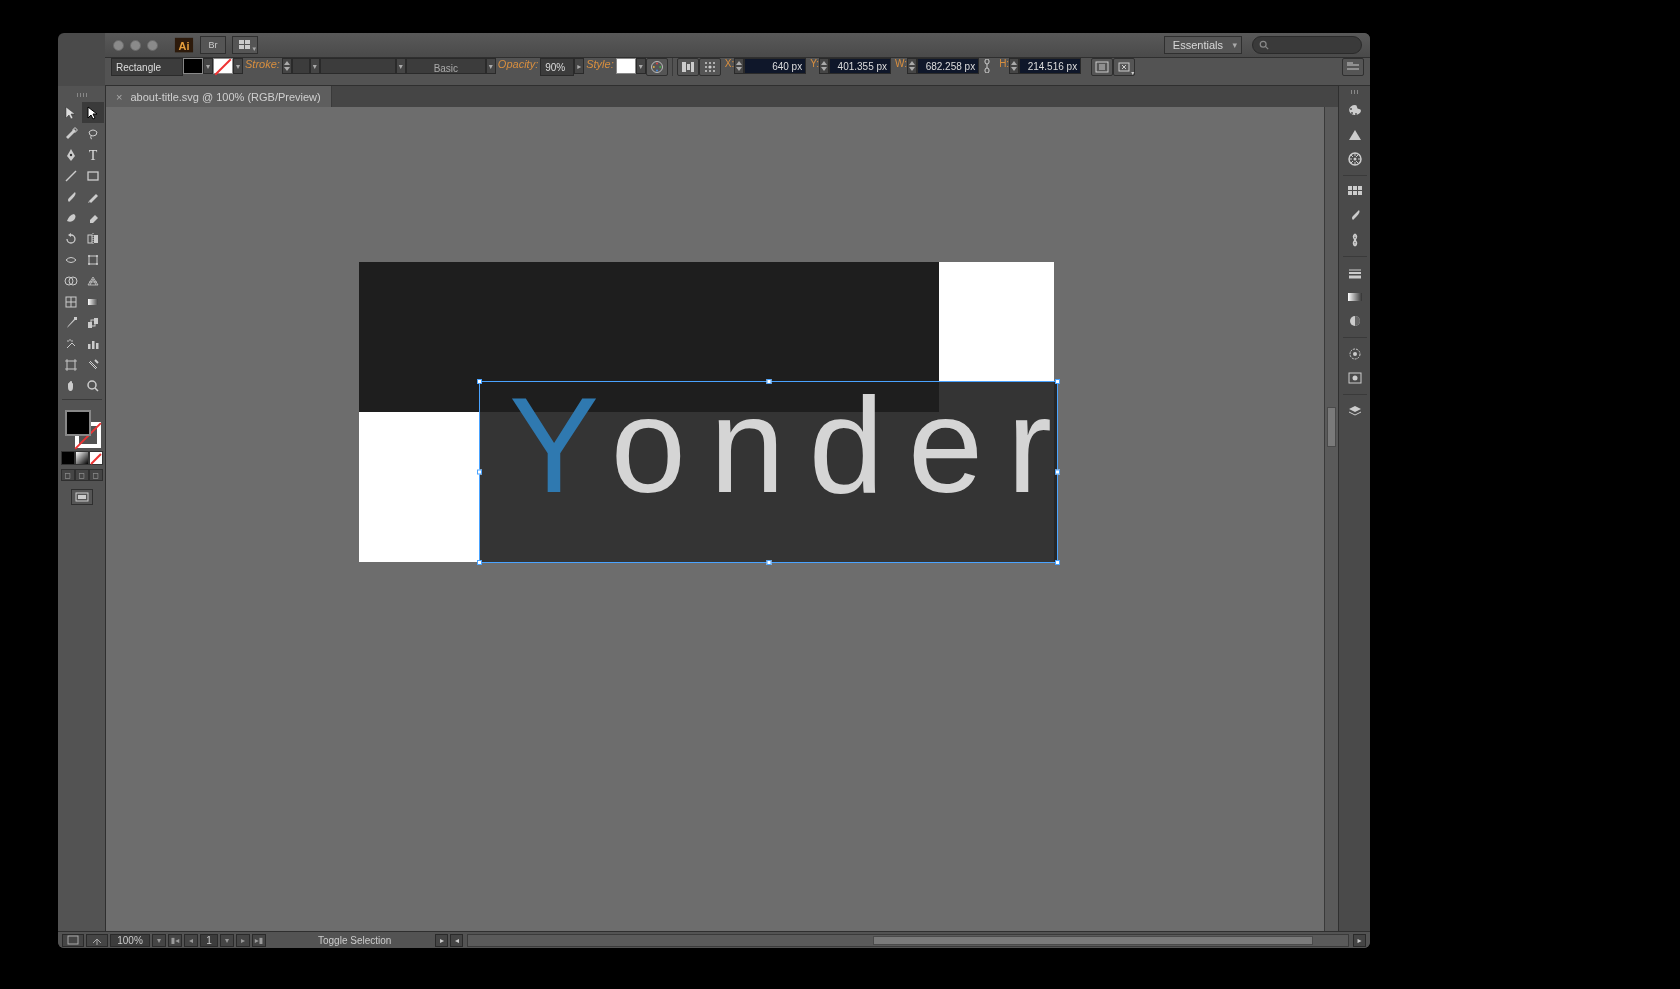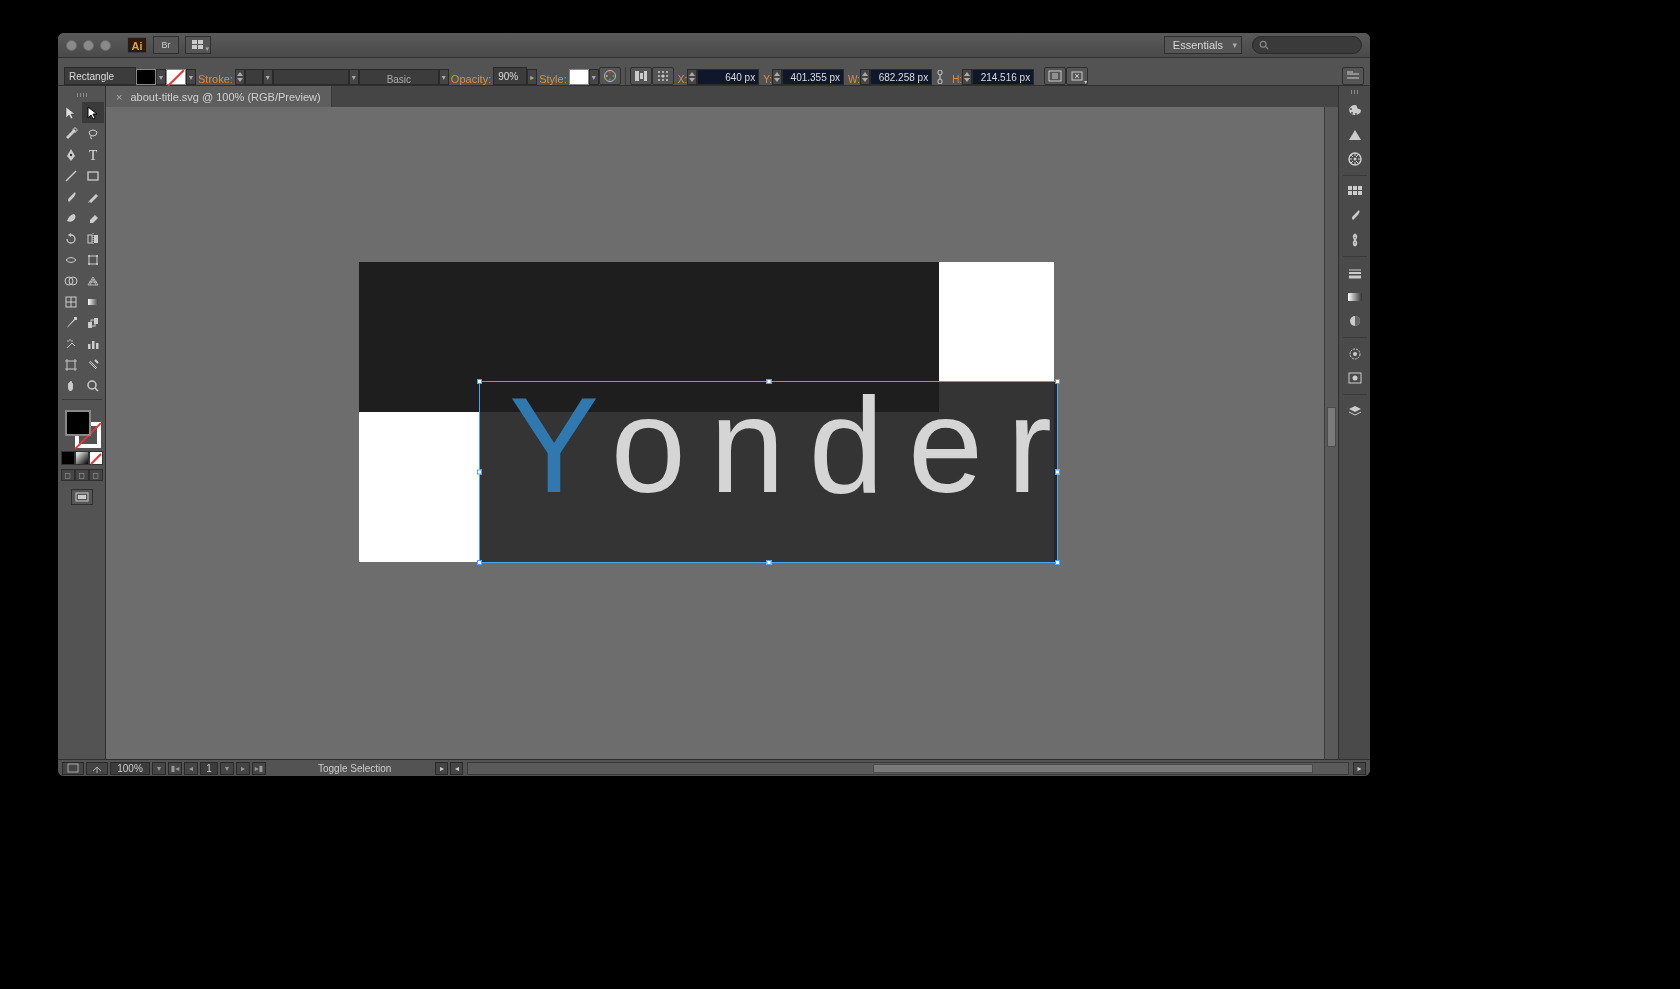--- a/index.html
+++ b/index.html
@@ -11,48 +11,49 @@
   width: 1680px;
   height: 989px;
   overflow: hidden;
   position: relative;
 }
 .app-window {
   position: absolute;
   left: 58px;
   top: 33px;
   width: 1312px;
-  height: 743px;
+  height: 915px;
   background: #4a4a4a;
   border-radius: 6px;
   box-shadow: 0 8px 30px rgba(0,0,0,0.5);
   overflow: hidden;
+  padding-left: 47px;
 }
 .title-bar {
   height: 25px;
   background: linear-gradient(#595959,#4a4a4a);
   display: flex;
   align-items: center;
   padding: 0 8px;
   gap: 6px;
   border-bottom: 1px solid #2f2f2f;
 }
 .traffic { display:flex; gap:6px; }
 .traffic-dot { width:11px;height:11px;border-radius:50%;background:#8a8a8a;border:1px solid #6a6a6a; }
 .app-logo { margin-left: 10px; width:20px;height:18px; }
 .tb-btn { width:26px;height:18px;background:#555;border:1px solid #2f2f2f;border-radius:0;display:flex;align-items:center;justify-content:center;font-size:10px;color:#d0d0d0; }
 .tb-spacer { flex:1; }
 .workspace-picker { height:18px;padding:0 18px 0 8px;background:#555;border:1px solid #2f2f2f;display:flex;align-items:center;color:#d9d9d9;font-size:11px;position:relative; }
 .workspace-picker::after { content:"▾";position:absolute;right:4px;font-size:9px;color:#aaa; }
 .search-field { height:18px;width:110px;background:#3a3a3a;border:1px solid #2a2a2a;border-radius:9px;margin-left:4px;display:flex;align-items:center;padding:0 6px;gap:4px; }
 .search-field svg { width:10px;height:10px;fill:#888; }
 
-.control-bar { height:28px;background:#535353;border-bottom:1px solid #2f2f2f;display:flex;align-items:flex-end;padding:0 6px;gap:0;font-size:11px; }
+.control-bar { height:28px;background:#535353;border-bottom:1px solid #2f2f2f;display:flex;align-items:flex-start;padding:0 6px;gap:0;font-size:11px; }
 .ctrl-label { color:#c7c7c7;margin:0 2px; }
-.ctrl-label.orange { color:#d98f3f; }
+.ctrl-label.orange { color:#d98f3f;font-style:italic; }
 .ctrl-readout { background:#3c3c3c;border:1px solid #2a2a2a;height:18px;padding:0 4px;display:flex;align-items:center;color:#ddd;font-size:10px; }
 .fill-swatch { width:20px;height:16px;background:#000;border:1px solid #888; }
 .stroke-swatch { width:20px;height:16px;position:relative;border:1px solid #888;background:#fff; }
 .stroke-swatch::after { content:"";position:absolute;left:-2px;right:-2px;top:50%;height:2px;background:#e33;transform:rotate(-45deg); }
 .drop { width:10px;height:16px;background:#454545;border:1px solid #2a2a2a;display:flex;align-items:center;justify-content:center;font-size:8px;color:#aaa; }
 .wide-drop { width:46px;height:16px;background:#3c3c3c;border:1px solid #2a2a2a;display:flex;align-items:center;justify-content:center;color:#ddd; }
 .stroke-weight { width:18px; }
 .brush-drop { width:80px;height:16px;background:#3c3c3c;border:1px solid #2a2a2a;display:flex;align-items:center;justify-content:center;color:#aaa;font-size:10px;gap:4px;flex-direction:column; }
 .brush-line { width:34px;height:2px;background:#ccc; }
 .style-sw { width:20px;height:16px;background:#fff;border:1px solid #888; }

